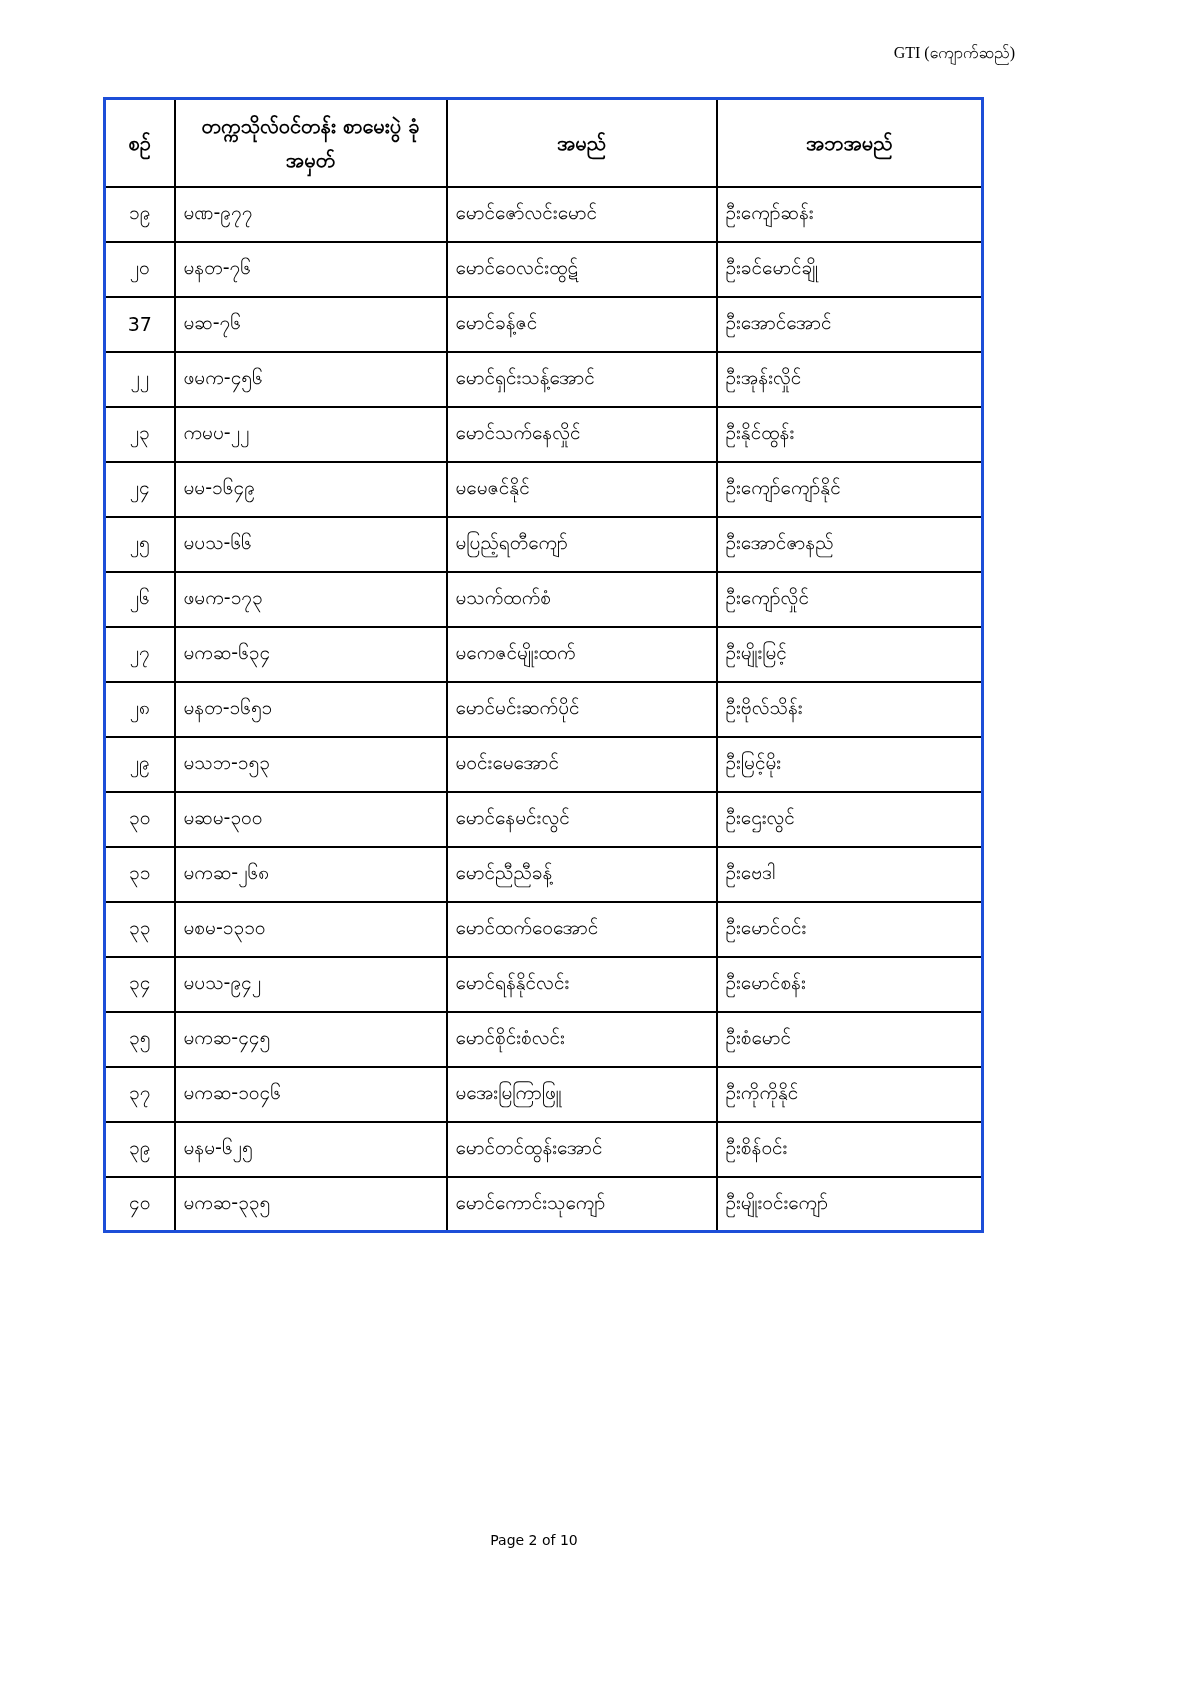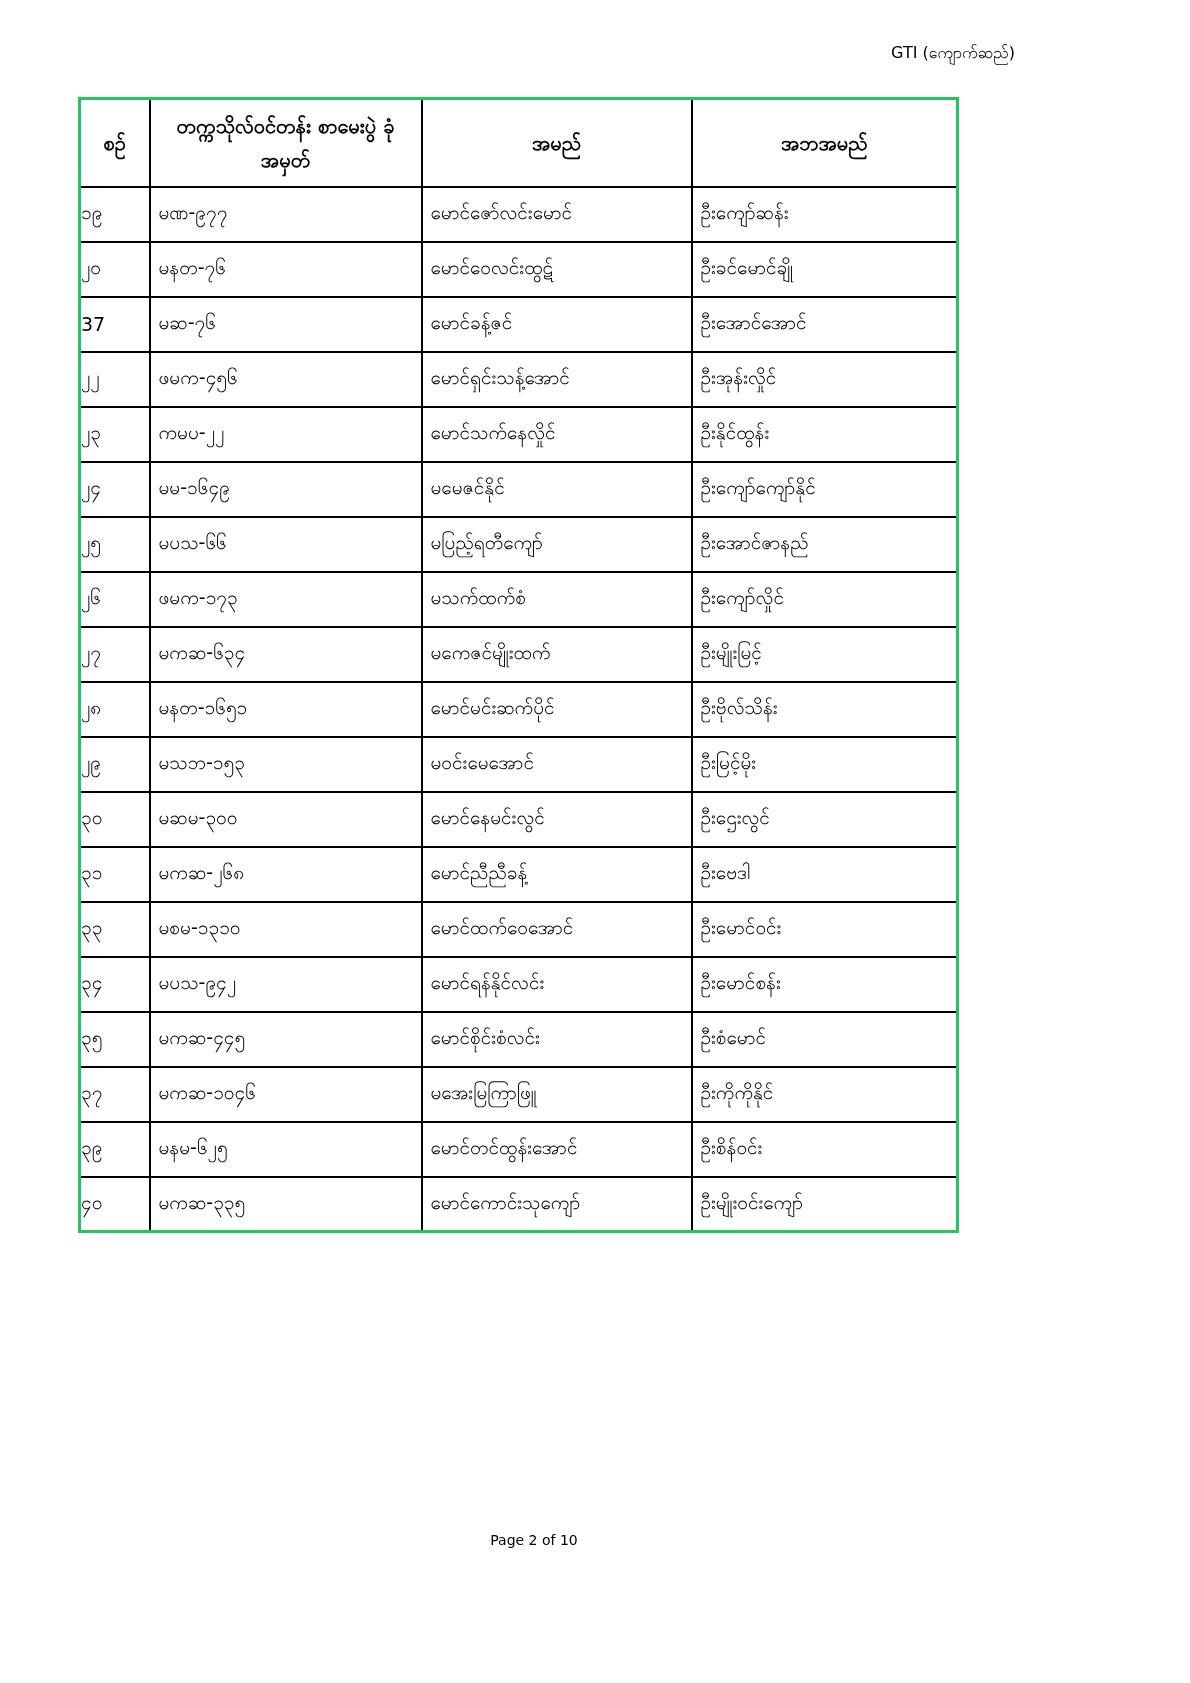--- a/index.html
+++ b/index.html
@@ -15,29 +15,30 @@
     height: 1683px;
     background: #ffffff;
     overflow: hidden;
   }
   .doc-header {
     position: absolute;
     top: 42px;
     right: 175px;
     font-size: 16px;
     white-space: nowrap;
+    font-family: Liberation Serif, serif;
   }
   table.roster {
     position: absolute;
-    left: 78px;
+    left: 103px;
     top: 97px;
     width: 878px;
     border-collapse: collapse;
     table-layout: fixed;
-    border: 3px solid #22c55e;
+    border: 3px solid #1d4ed8;
   }
   table.roster col.c1 { width: 70px; }
   table.roster col.c2 { width: 272px; }
   table.roster col.c3 { width: 270px; }
   table.roster col.c4 { width: 266px; }
   table.roster th, table.roster td {
     border: 2px solid #000;
     vertical-align: middle;
     overflow: hidden;
   }
@@ -46,21 +47,21 @@
     text-align: center;
     font-weight: bold;
     font-size: 20px;
     line-height: 1.7;
     padding: 4px 6px;
   }
   table.roster tbody td {
     height: 55px;
     font-size: 19px;
   }
-  td.c-serial { text-align: left; }
+  td.c-serial { text-align: center; }
   td.c-roll, td.c-name, td.c-father {
     text-align: left;
     padding-left: 8px;
     padding-right: 4px;
   }
   .page-footer {
     position: absolute;
     top: 1532px;
     left: 95px;
     width: 878px;

